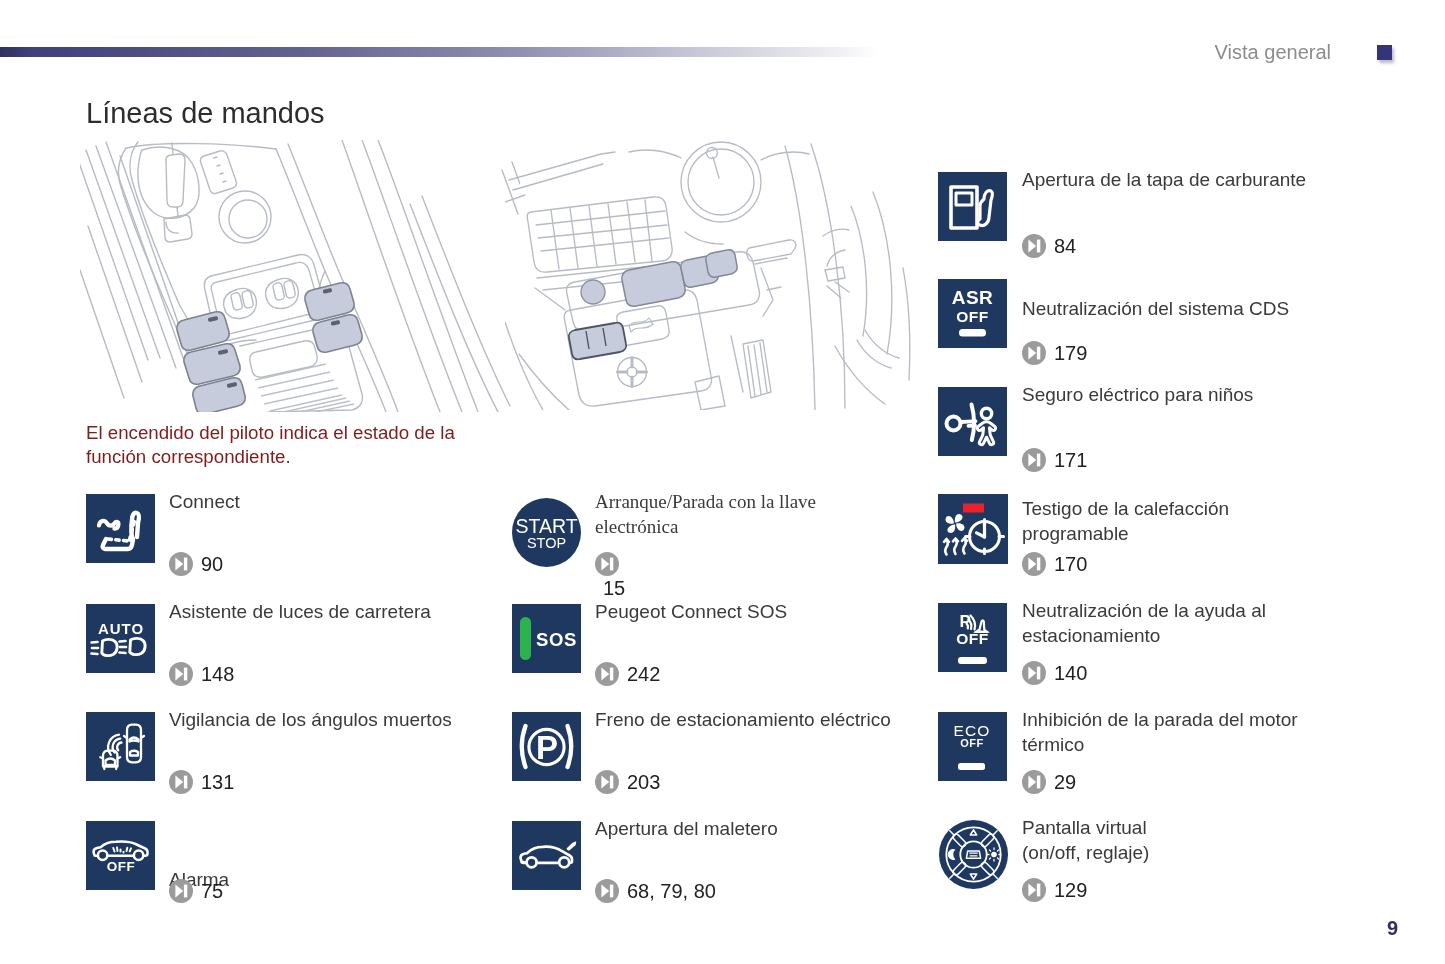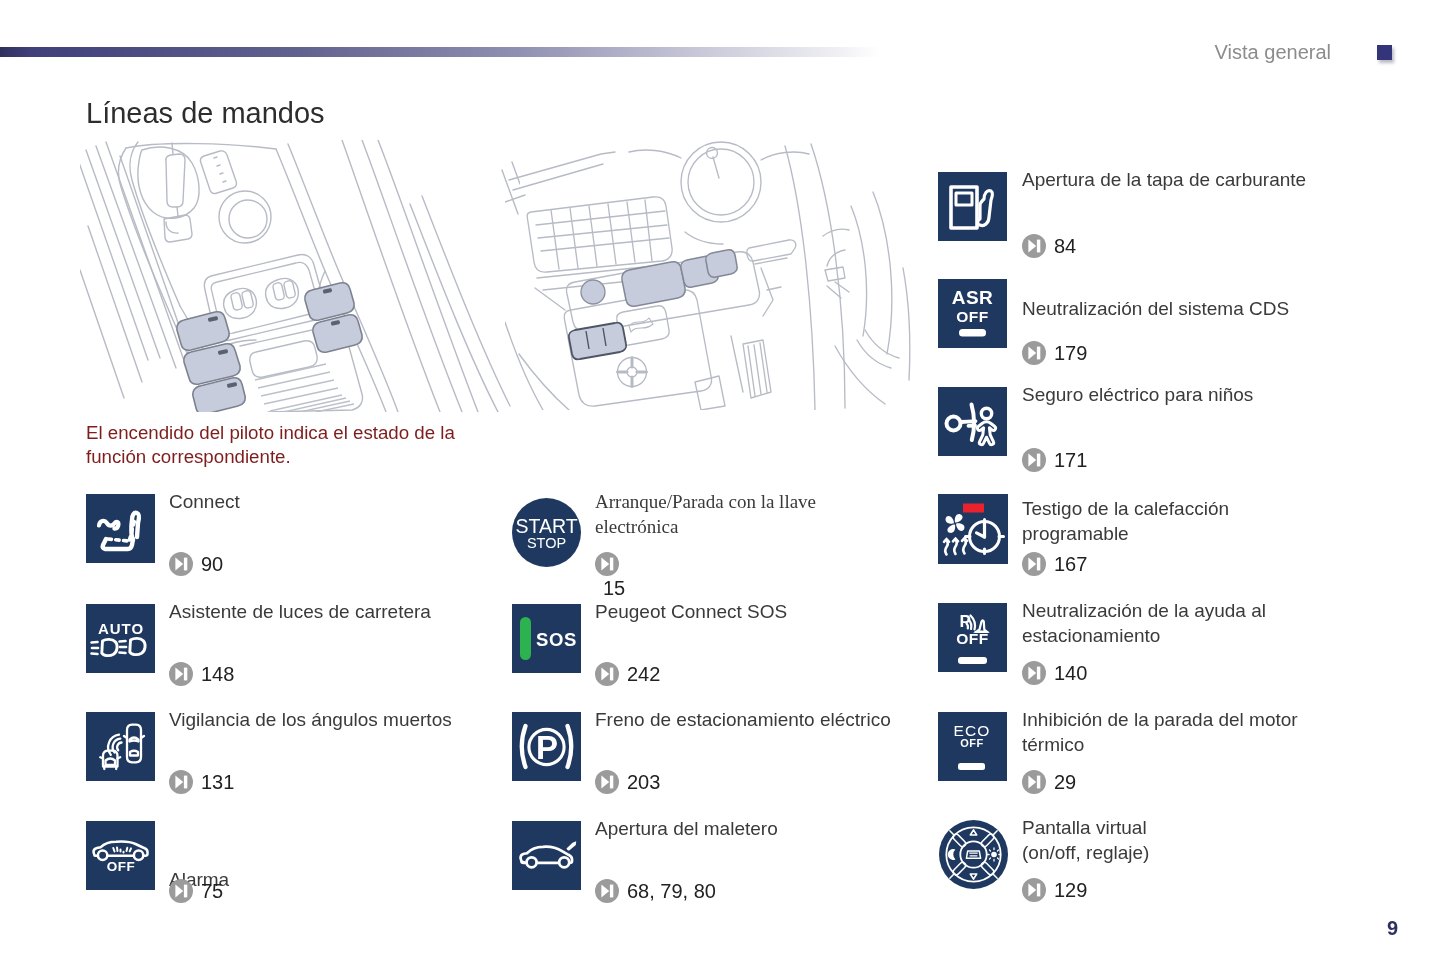--- a/index.html
+++ b/index.html
@@ -450,21 +450,21 @@
 </svg>
 
 <div class="abs title" style="left:1022px;top:489px;margin-top:7px;">Testigo de la calefacción<br>programable</div>
 
 <div class="ref" style="left:1022px;top:552px;">
   <svg width="24" height="24" viewBox="0 0 24 24">
       <circle cx="12" cy="12" r="12" fill="#9b9b9b"></circle>
       <path d="M6.4,5.6 L6.4,18.4 L14.2,12 Z" fill="#fff"></path>
       <rect x="14.9" y="5.6" width="3.4" height="12.8" fill="#fff"></rect>
     </svg>
-  <span class="num">167</span>
+  <span class="num">170</span>
 </div>
 
 <svg class="abs" style="left:938px;top:603px;" width="69" height="69" viewBox="0 0 69 69">
   <rect width="69" height="69" fill="#1f3860"></rect>
   <text x="21.5" y="24" font-family="Liberation Sans,sans-serif" font-size="17" font-weight="bold" fill="#fff">P</text>
   <g stroke="#fff" fill="none" stroke-linecap="round" stroke-width="2.2">
     <path d="M32.5,12.5 A14.5,14.5 0 0 1 36.5,26.5"></path>
     <path d="M30.5,16.5 A10,10 0 0 1 33,26"></path>
     <path d="M28.5,20.5 A5.2,5.2 0 0 1 29.8,25.4"></path>
     <path d="M43.5,18.5 L41.5,26.5 L38.5,28.6 L48.8,28.6 L46.3,26.5 L45.8,18.5 Q44.7,16.3 43.5,18.5 Z"></path>

